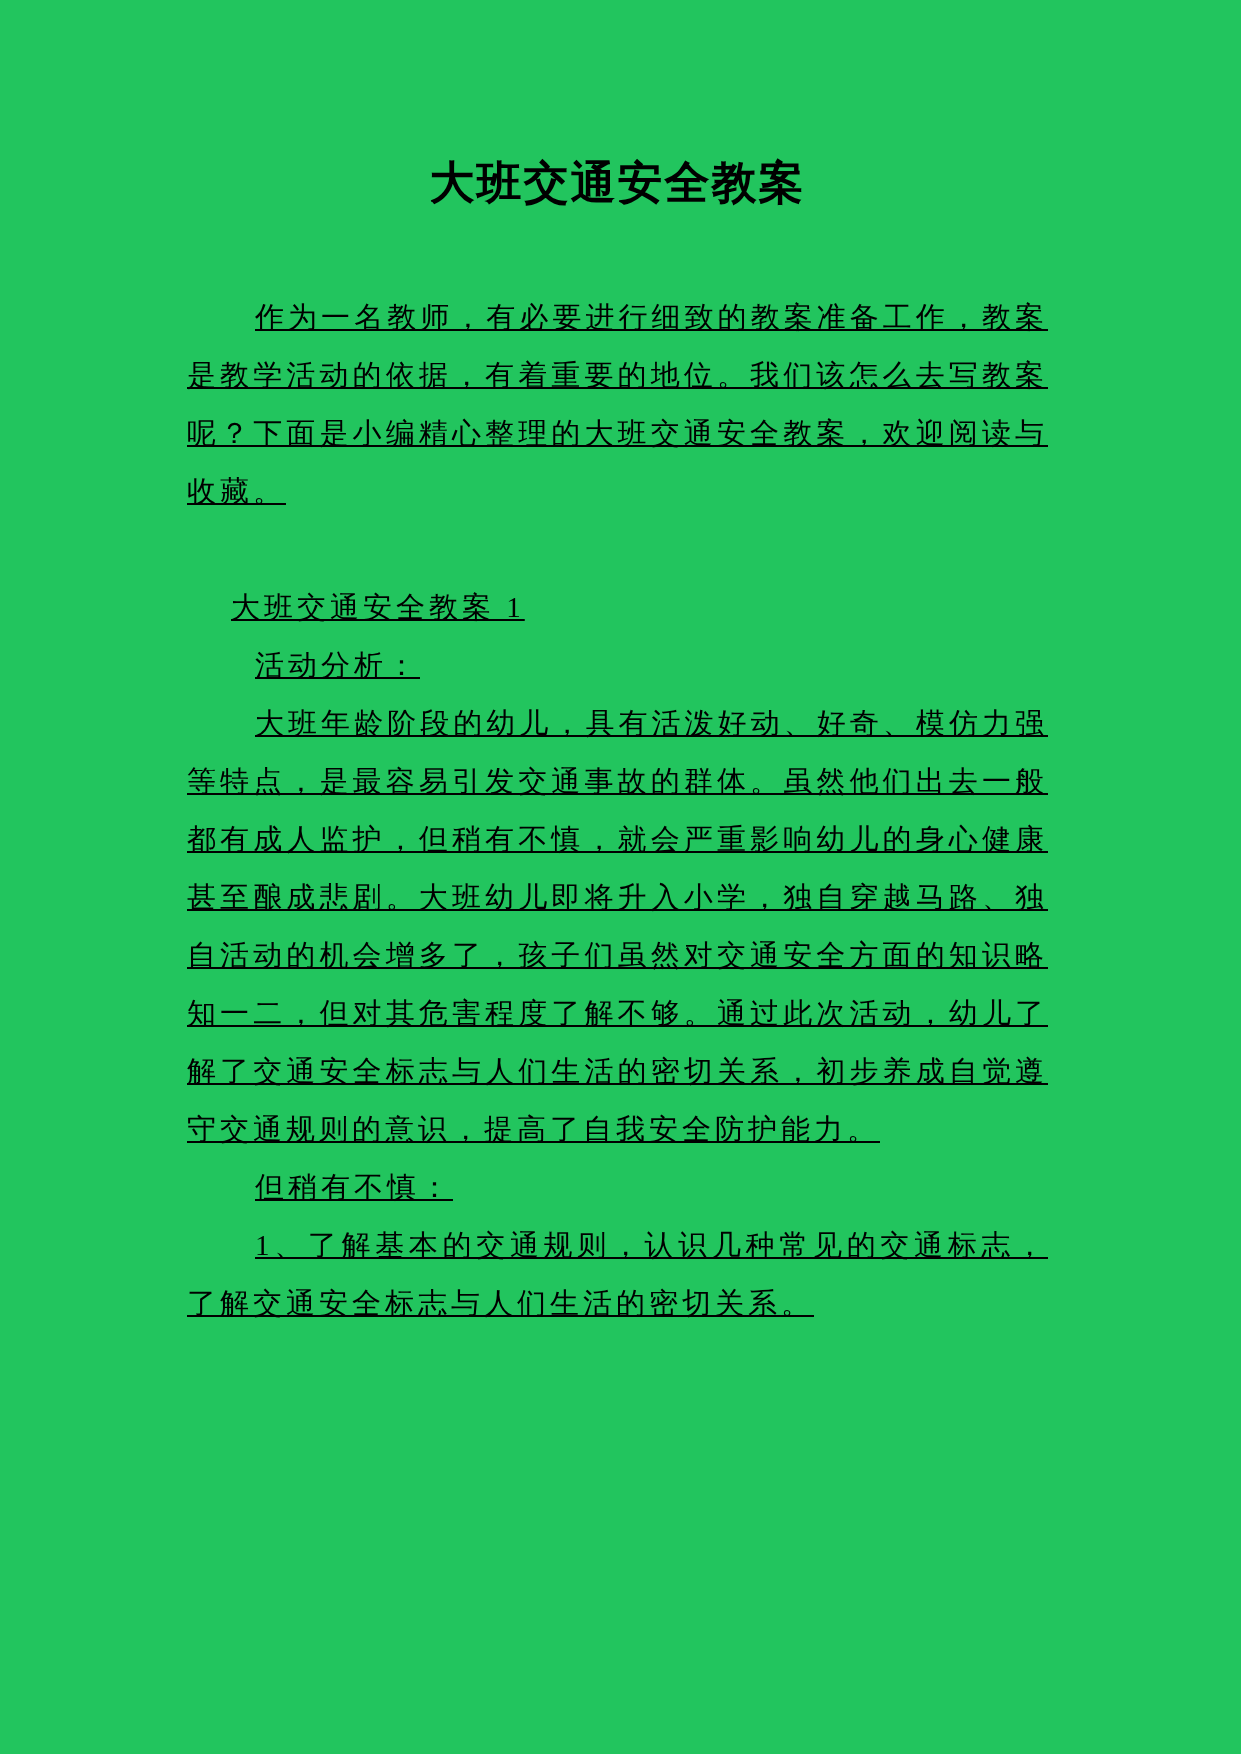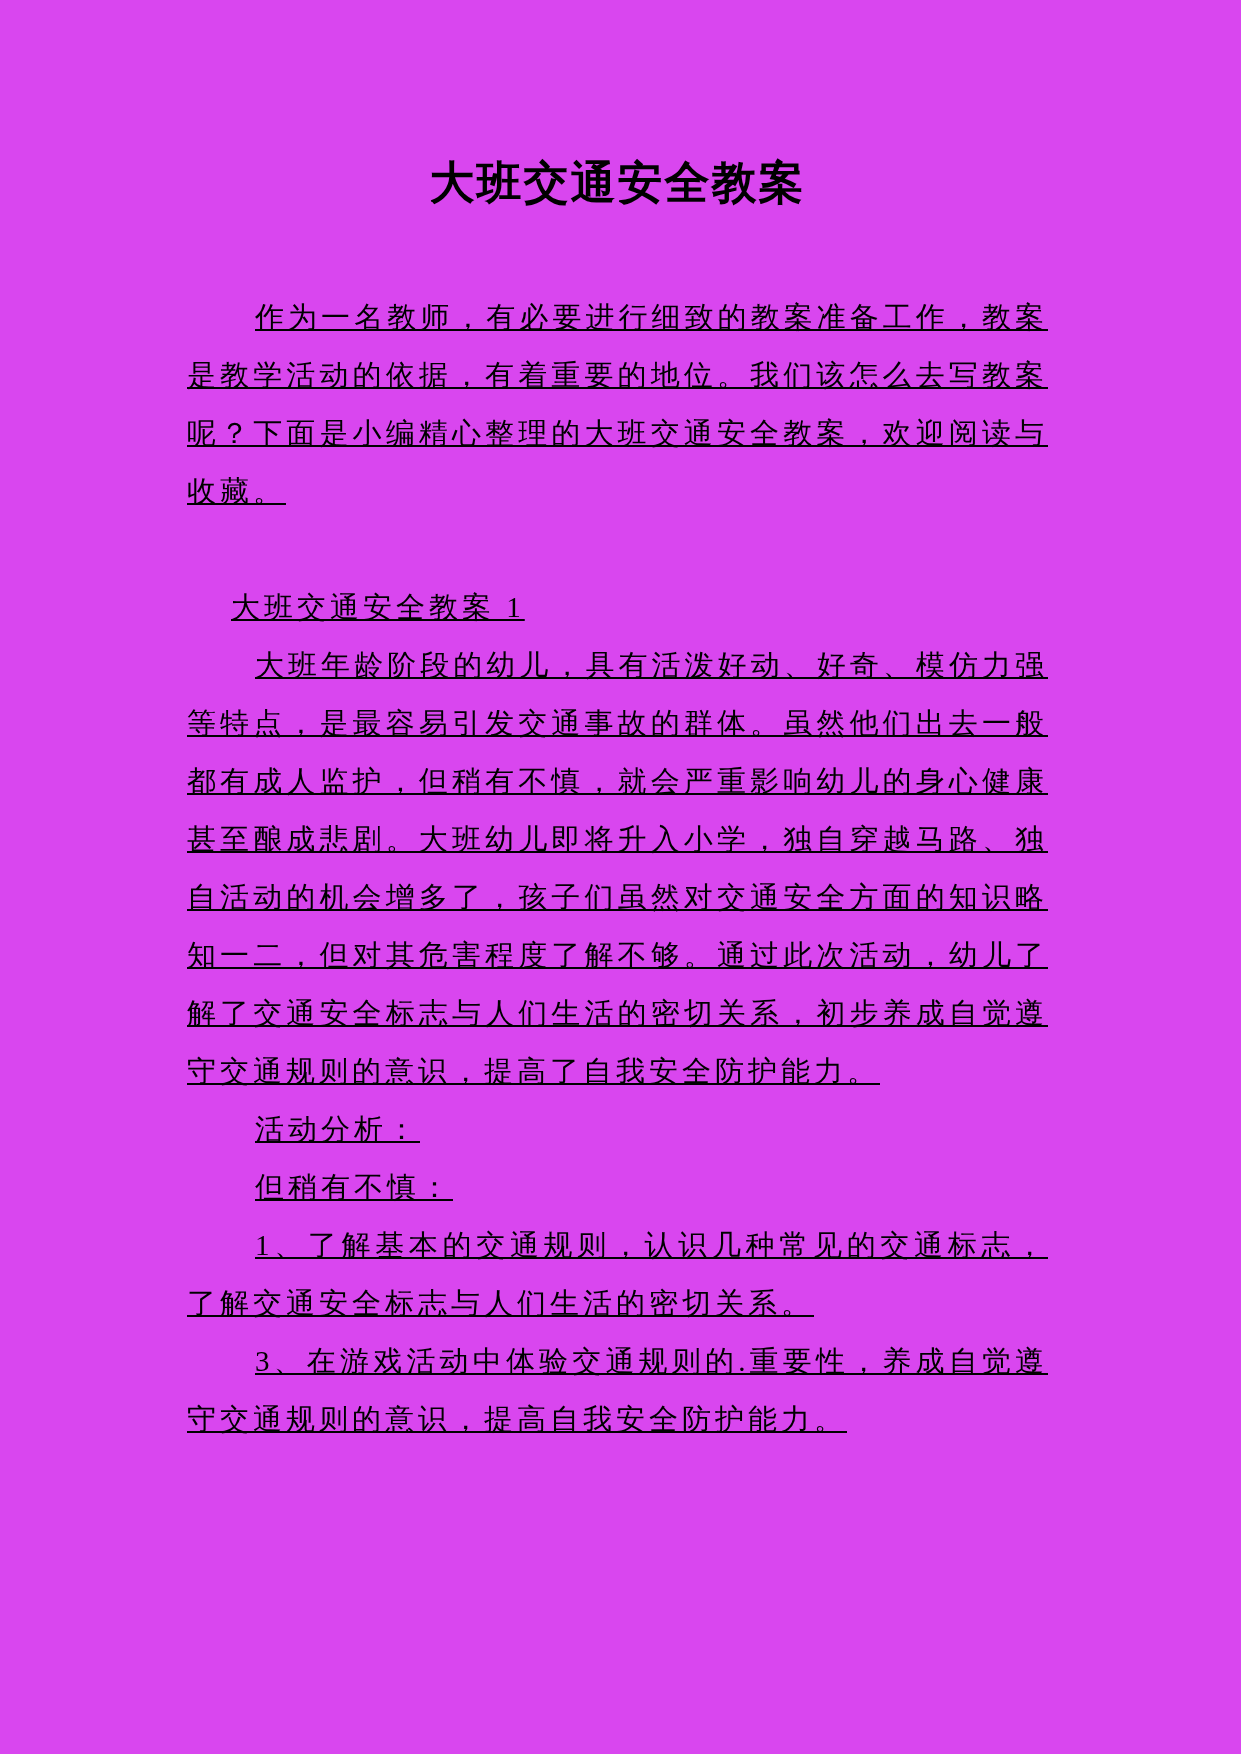--- a/index.html
+++ b/index.html
@@ -5,21 +5,21 @@
   html, body {
     margin: 0;
     padding: 0;
     background: #ffffff;
   }
   .page {
     position: relative;
     width: 1241px;
     height: 1754px;
     margin: 0 auto;
-    background: #d946ef;
+    background: #22c55e;
     color: #000000;
     box-sizing: border-box;
     padding: 148px 193px 0 187px;
     font-family: "Liberation Serif", "DejaVu Serif", serif;
     overflow: hidden;
   }
   .doc-title {
     margin: 0 0 70px 0;
     font-size: 45px;
     font-weight: bold;
@@ -49,25 +49,24 @@
 <body>
 
 <div class="page">
 
   <h1 class="doc-title">大班交通安全教案</h1>
 
   <p class="para indent">作为一名教师，有必要进行细致的教案准备工作，教案是教学活动的依据，有着重要的地位。我们该怎么去写教案呢？下面是小编精心整理的大班交通安全教案，欢迎阅读与收藏。</p>
 
   <p class="para space-before">大班交通安全教案 1</p>
 
+  <p class="para indent">活动分析：</p>
+
   <p class="para indent">大班年龄阶段的幼儿，具有活泼好动、好奇、模仿力强等特点，是最容易引发交通事故的群体。虽然他们出去一般都有成人监护，但稍有不慎，就会严重影响幼儿的身心健康甚至酿成悲剧。大班幼儿即将升入小学，独自穿越马路、独自活动的机会增多了，孩子们虽然对交通安全方面的知识略知一二，但对其危害程度了解不够。通过此次活动，幼儿了解了交通安全标志与人们生活的密切关系，初步养成自觉遵守交通规则的意识，提高了自我安全防护能力。</p>
-
-  <p class="para indent">活动分析：</p>
 
   <p class="para indent">但稍有不慎：</p>
 
   <p class="para indent">1、了解基本的交通规则，认识几种常见的交通标志，了解交通安全标志与人们生活的密切关系。</p>
 
 
-  <p class="para indent">3、在游戏活动中体验交通规则的.重要性，养成自觉遵守交通规则的意识，提高自我安全防护能力。</p>
 
 
 </div>
 
 </body></html>

